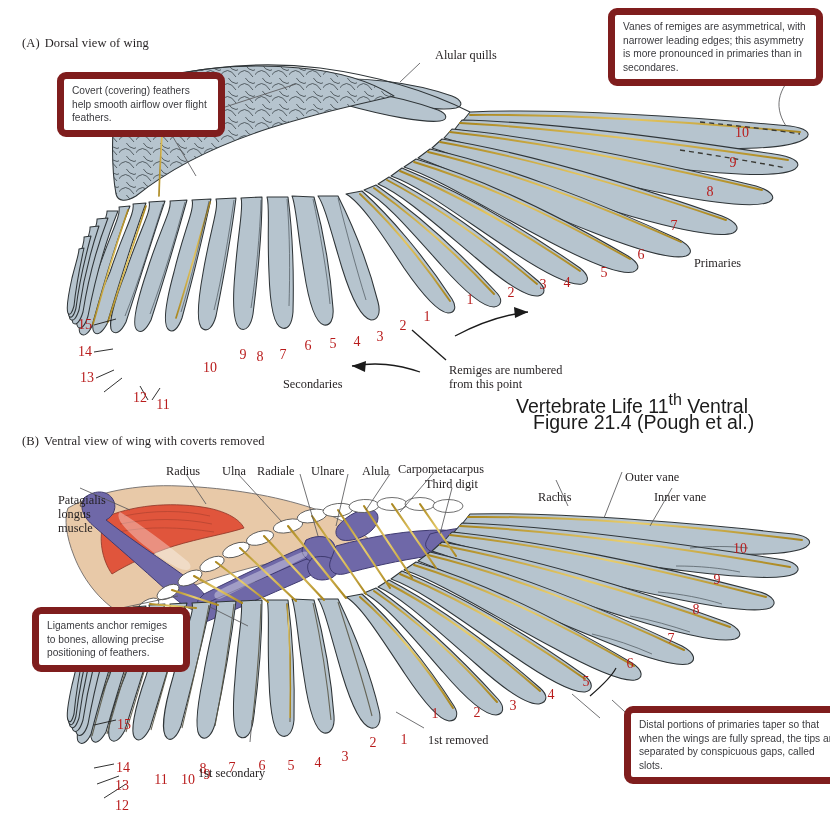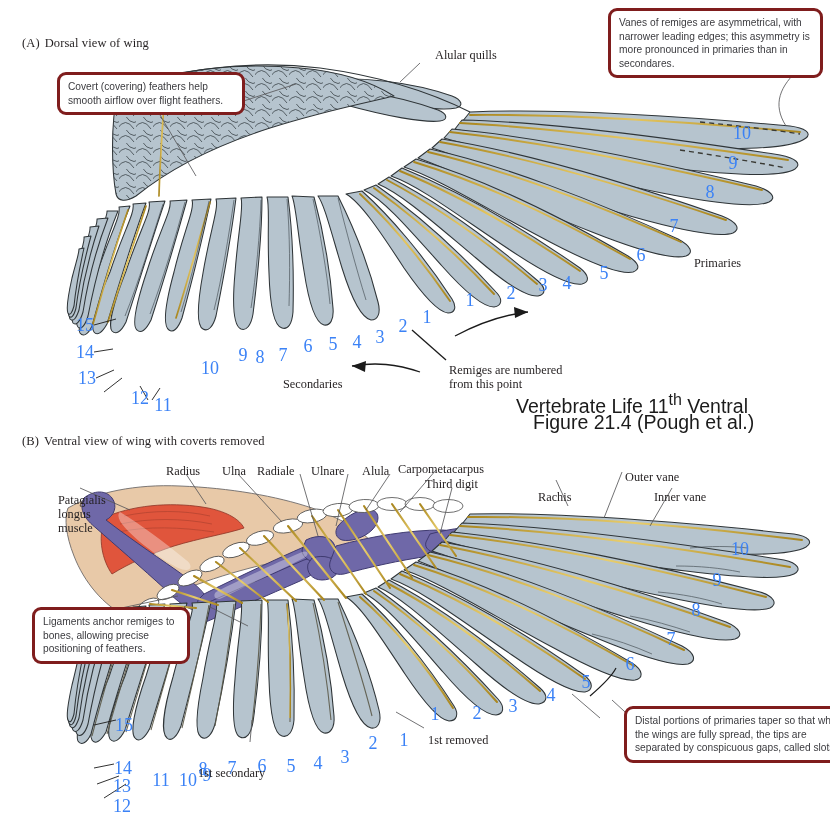--- a/index.html
+++ b/index.html
@@ -24,21 +24,21 @@
     white-space: nowrap;
     letter-spacing: 0.1px;
   }
   .panel-label .pl-tag { margin-right: 5px; }
 
   
   .callout {
     position: absolute;
     box-sizing: border-box;
     background: #ffffff;
-    border: 3px solid #7f1d1d;
+    border: 7px solid #7f1d1d;
     border-radius: 9px;
     font-family: "Liberation Sans", sans-serif;
     font-size: 10.2px;
     line-height: 13.6px;
     color: #3b3b3f;
     padding: 5px 7px 5px 8px;
     z-index: 40;
   }
 
   
@@ -49,22 +49,22 @@
     color: #231f20;
     white-space: nowrap;
     z-index: 35;
   }
   .alabel.multi { white-space: normal; line-height: 14px; }
 
   
   .fnum {
     position: absolute;
     font-family: "Liberation Serif", serif;
-    font-size: 18px;
-    color: #3b82f6;
+    font-size: 14px;
+    color: #b91c1c;
     z-index: 30;
     transform: translate(-50%, -50%);
   }
 
   
   .attrib {
     position: absolute;
     font-family: "Liberation Sans", sans-serif;
     font-size: 19.5px;
     color: #1b1b1b;
@@ -237,21 +237,21 @@
       <path d="M104,392 L122,378"></path>
       <path d="M148,400 L140,386"></path>
       <path d="M152,400 L160,388"></path>
     </g>
   </svg>
 
   <div class="panel-label" style="left:22px; top:36px;">
     <span class="pl-tag">(A)</span><span>Dorsal view of wing</span>
   </div>
 
-  <div class="callout" style="left:57px; top:72px; width:188px;">Covert (covering) feathers help smooth airflow over flight feathers.</div>
+  <div class="callout" style="left:57px; top:72px; width:168px;">Covert (covering) feathers help smooth airflow over flight feathers.</div>
 
   <div class="callout" style="left:608px; top:8px; width:215px;">Vanes of remiges are asymmetrical, with narrower leading edges; this asymmetry is more pronounced in primaries than in secondares.</div>
 
   <div class="alabel" style="left:435px; top:48px;">Alular quills</div>
 
   <div class="alabel" style="left:694px; top:256px;">Primaries</div>
 
   <div class="alabel" style="left:283px; top:377px;">Secondaries</div>
 
   <div class="alabel multi" style="left:449px; top:363px; width:140px;">Remiges are numbered from this point</div>

